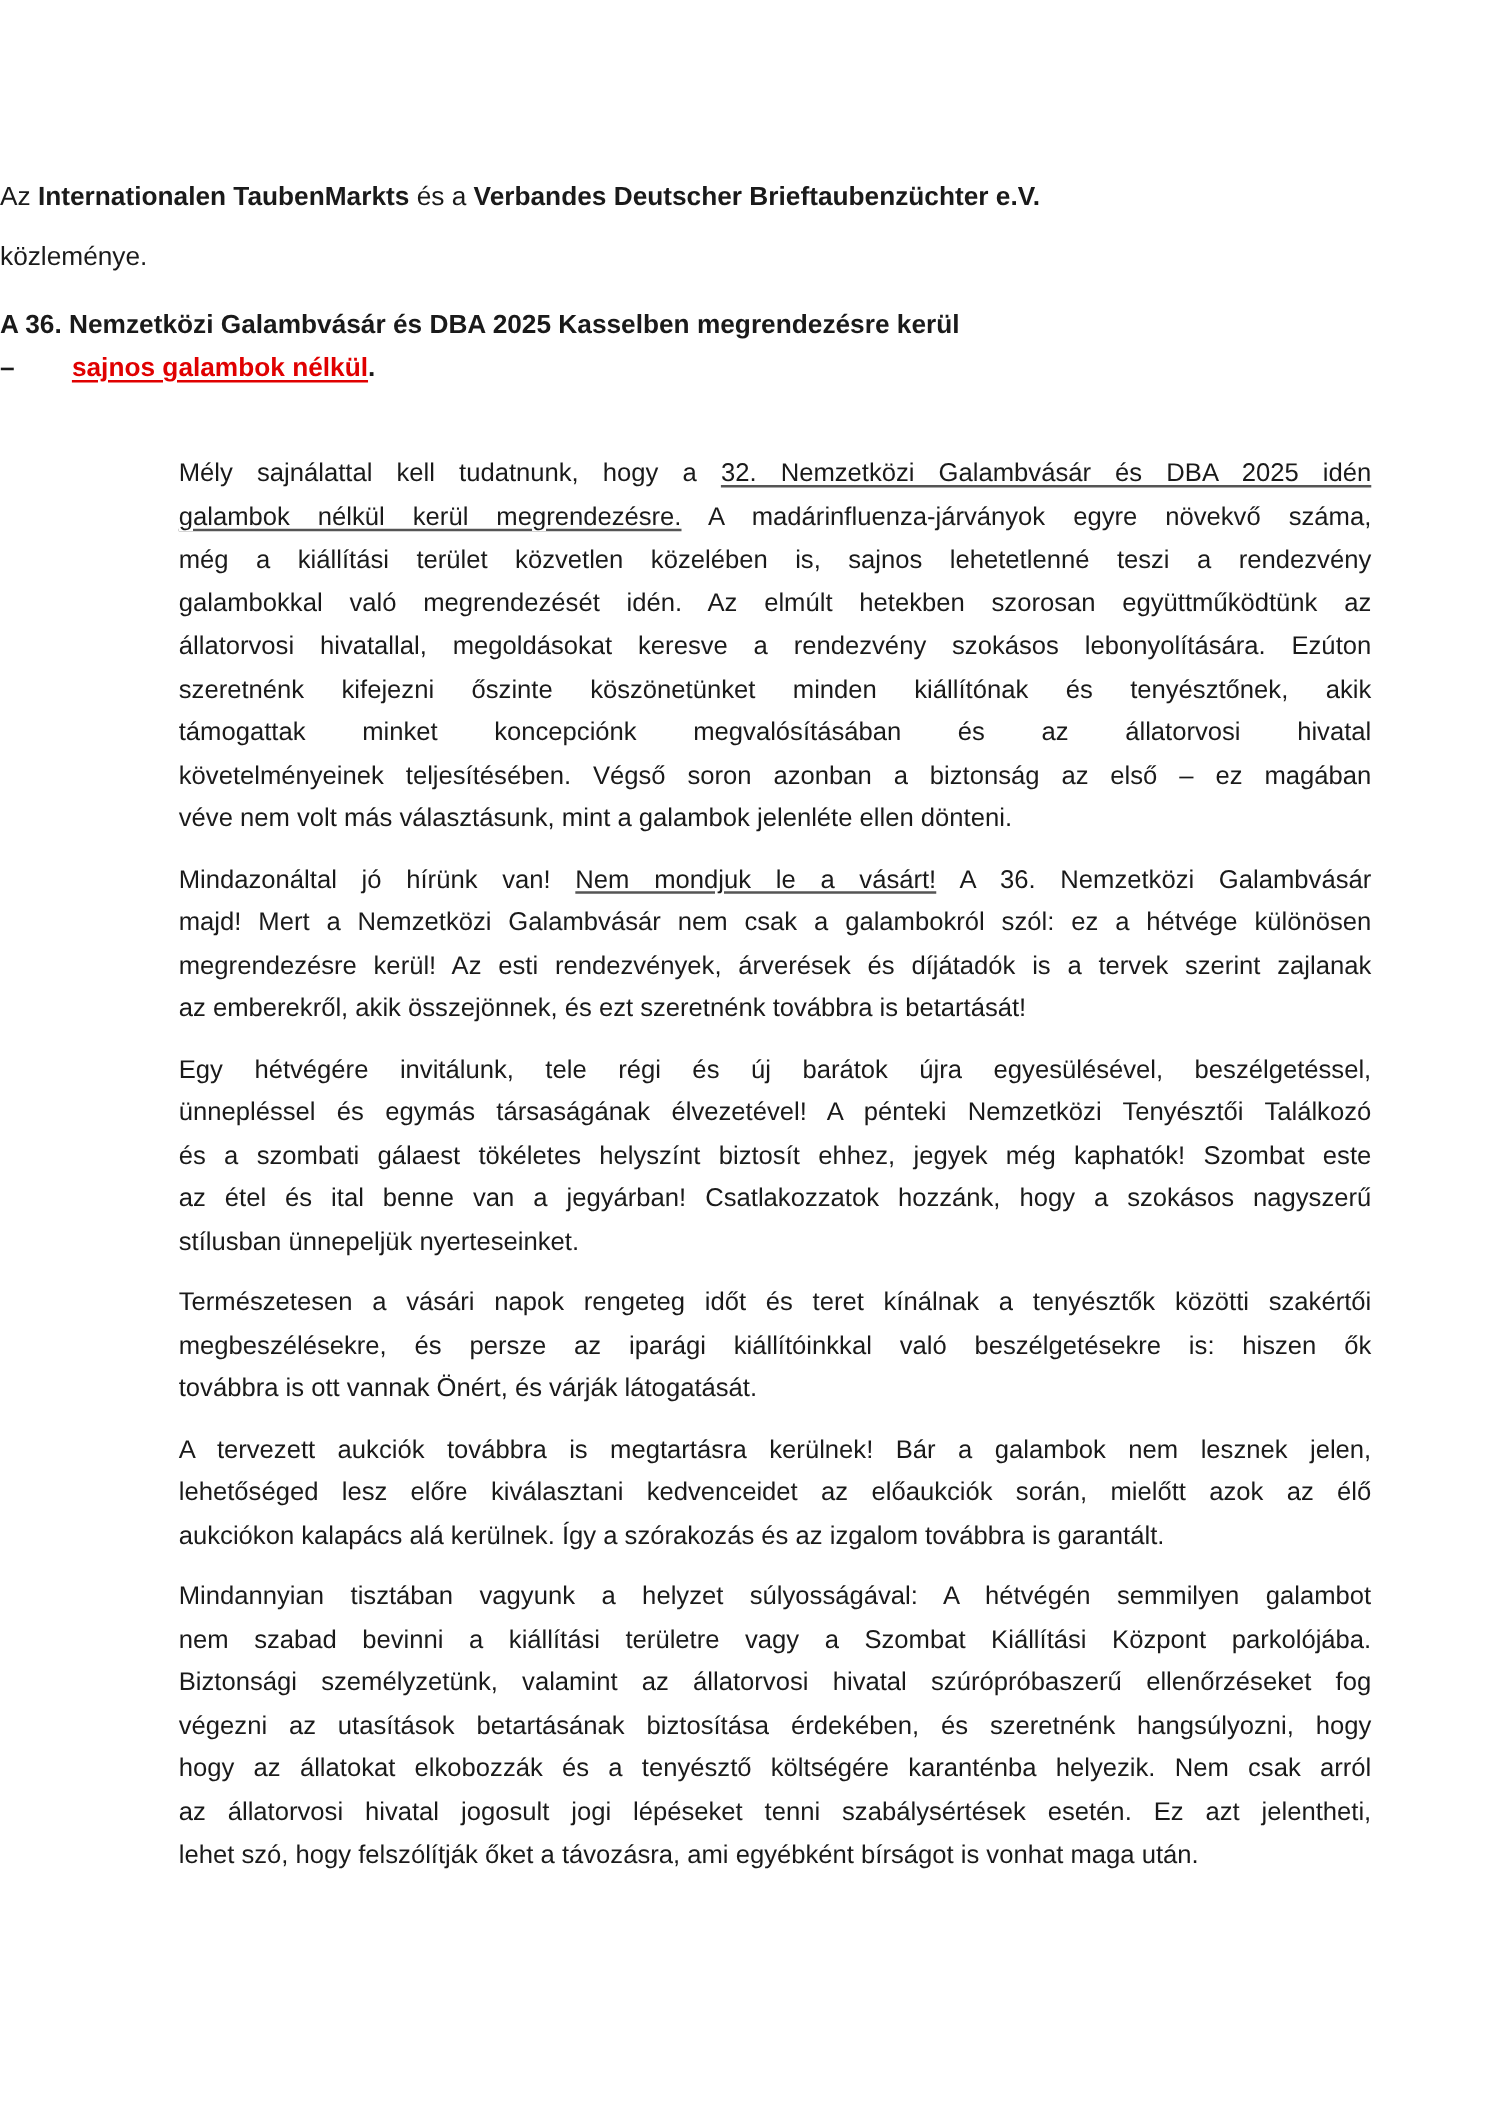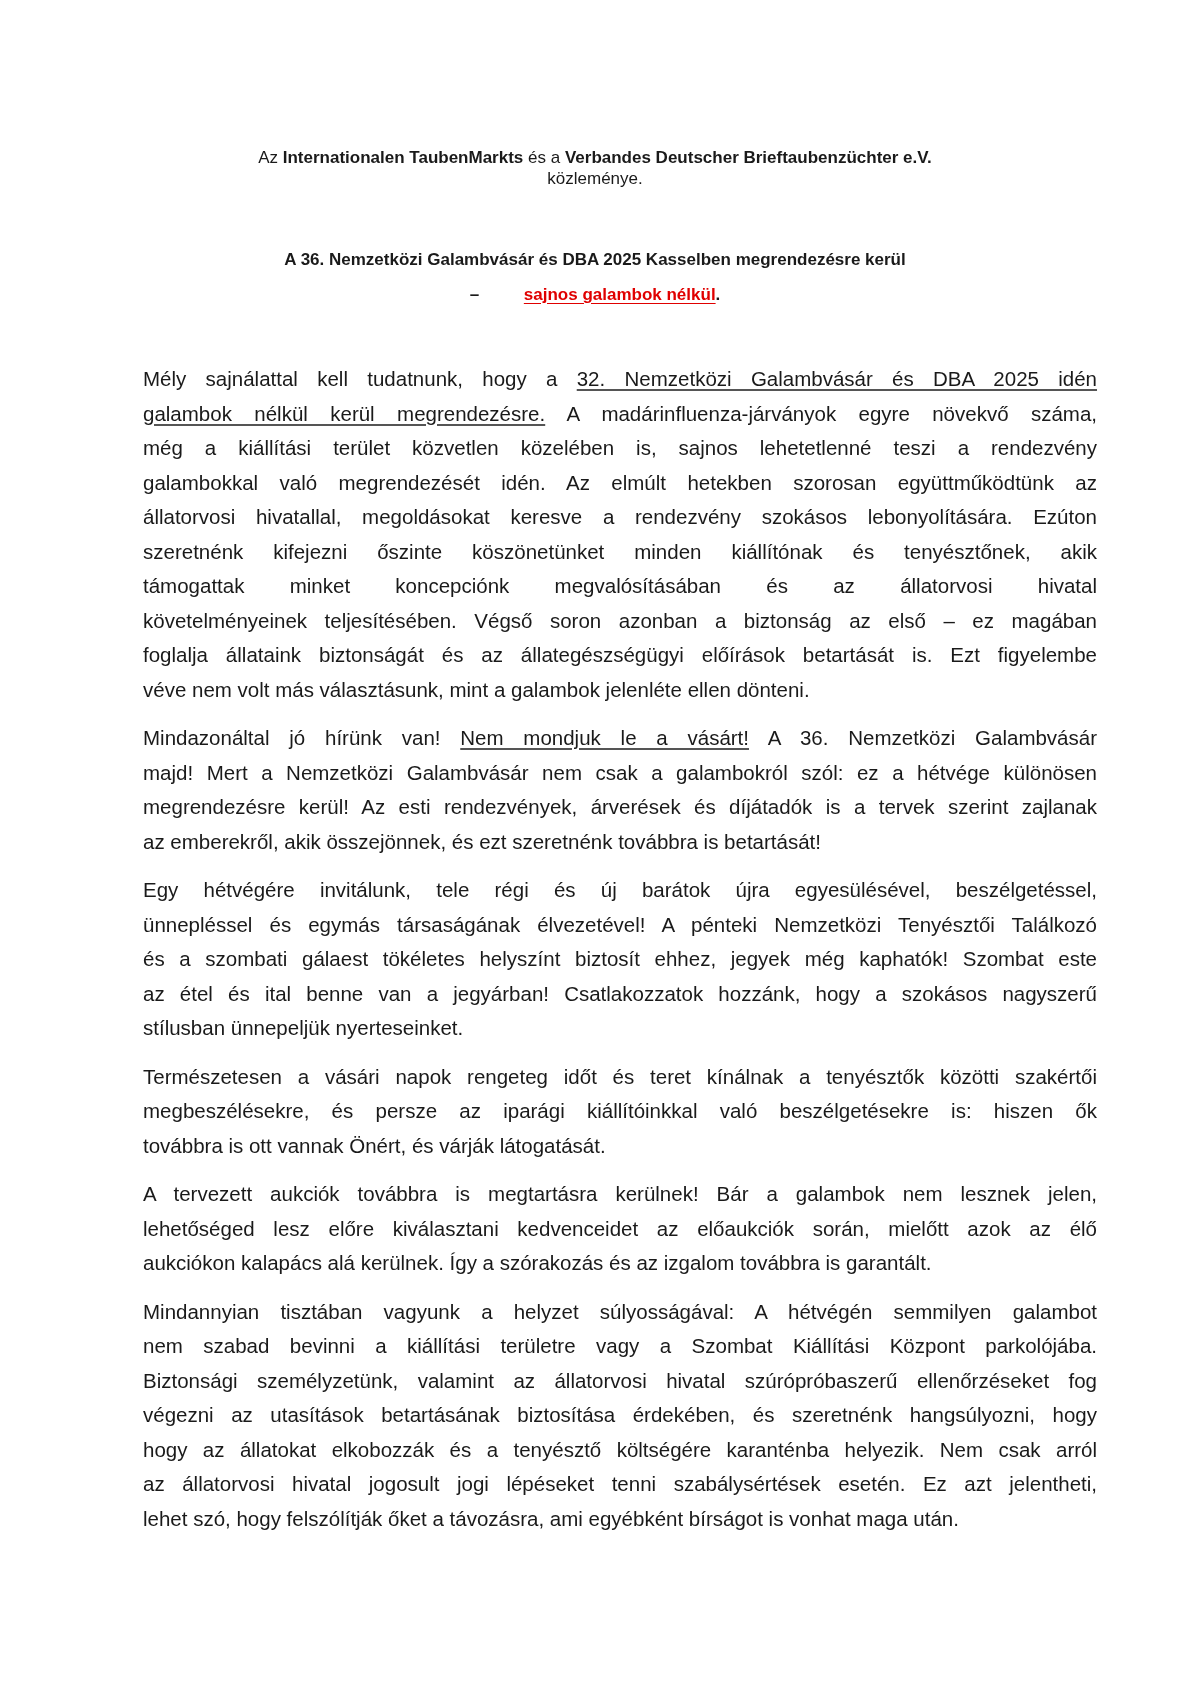--- a/index.html
+++ b/index.html
@@ -1,55 +1,54 @@
 <!DOCTYPE html>
 <html><head>
 <meta charset="utf-8">
 <style>
   html, body { margin: 0; padding: 0; background: #ffffff; }
   body { width: 1190px; height: 1683px; position: relative; overflow: hidden;
          font-family: "Liberation Sans", sans-serif; color: #1a1a1a; }
   .page { position: absolute; left: 0; top: 0; width: 1190px; height: 1683px; background: #fff; }
-  .center-line { position: absolute; left: 0; width: 1190px; text-align: center;
-                 font-size: 17px; line-height: 28px; white-space: nowrap; }
+  .center-line { position: absolute; left: 0; width: 1190px; 
+                 font-size: 21px; line-height: 28px; white-space: nowrap; }
   .b { font-weight: bold; }
   .red { color: #e00000; text-decoration: underline; text-decoration-color: #e00000; text-underline-offset: 3px; margin-left: 40px; }
   .body { position: absolute; left: 143px; width: 954px; top: 362px; font-size: 20.5px; }
   .para { margin: 0 0 14px 0; }
   .ln { display: block; height: 34.5px; line-height: 34.5px; white-space: nowrap;
         text-align: justify; text-align-last: justify; overflow: visible; }
   .ln.last { text-align: right; text-align-last: left; }
   .u { text-decoration: underline; text-decoration-color: #555; text-underline-offset: 3px; }
 </style>
 </head>
 <body>
 
 <div class="page">
 
   <div class="center-line" style="top:144px;">
     <span>Az </span><span class="b">Internationalen TaubenMarkts</span><span> és a  </span><span class="b">Verbandes Deutscher Brieftaubenzüchter e.V.</span>
   </div>
-  <div class="center-line" style="top:165px;">közleménye.</div>
+  <div class="center-line" style="top:192px;">közleménye.</div>
 
   <div class="center-line b" style="top:246px;">A 36. Nemzetközi Galambvásár és DBA 2025 Kasselben megrendezésre kerül</div>
   <div class="center-line b" style="top:281px;">
     <span>– </span><span class="red">sajnos galambok nélkül</span><span>.</span>
   </div>
 
   <div class="body" id="body">
       <div class="para">
         <span class="ln"><span>Mély sajnálattal kell tudatnunk, hogy a </span><span class="u">32. Nemzetközi Galambvásár és DBA 2025 idén</span></span>
         <span class="ln"><span class="u">galambok nélkül kerül megrendezésre.</span><span> A madárinfluenza-járványok egyre növekvő száma,</span></span>
         <span class="ln"><span>még a kiállítási terület közvetlen közelében is, sajnos lehetetlenné teszi a rendezvény</span></span>
         <span class="ln"><span>galambokkal való megrendezését idén. Az elmúlt hetekben szorosan együttműködtünk az</span></span>
         <span class="ln"><span>állatorvosi hivatallal, megoldásokat keresve a rendezvény szokásos lebonyolítására. Ezúton</span></span>
         <span class="ln"><span>szeretnénk kifejezni őszinte köszönetünket minden kiállítónak és tenyésztőnek, akik</span></span>
         <span class="ln"><span>támogattak minket koncepciónk megvalósításában és az állatorvosi hivatal</span></span>
         <span class="ln"><span>követelményeinek teljesítésében. Végső soron azonban a biztonság az első – ez magában</span></span>
-        <span class="ln"><span>foglalja állataink biztonságát és az állategészségügyi előírások betartását is. Ezt figyelembe</span></span>
         <span class="ln last"><span>véve nem volt más választásunk, mint a galambok jelenléte ellen dönteni.</span></span>
       </div>
       <div class="para">
         <span class="ln"><span>Mindazonáltal jó hírünk van! </span><span class="u">Nem mondjuk le a vásárt!</span><span> A 36. Nemzetközi Galambvásár</span></span>
         <span class="ln"><span>majd! Mert a Nemzetközi Galambvásár nem csak a galambokról szól: ez a hétvége különösen</span></span>
         <span class="ln"><span>megrendezésre kerül! Az esti rendezvények, árverések és díjátadók is a tervek szerint zajlanak</span></span>
         <span class="ln last"><span>az emberekről, akik összejönnek, és ezt szeretnénk továbbra is betartását!</span></span>
       </div>
       <div class="para">
         <span class="ln"><span>Egy hétvégére invitálunk, tele régi és új barátok újra egyesülésével, beszélgetéssel,</span></span>

